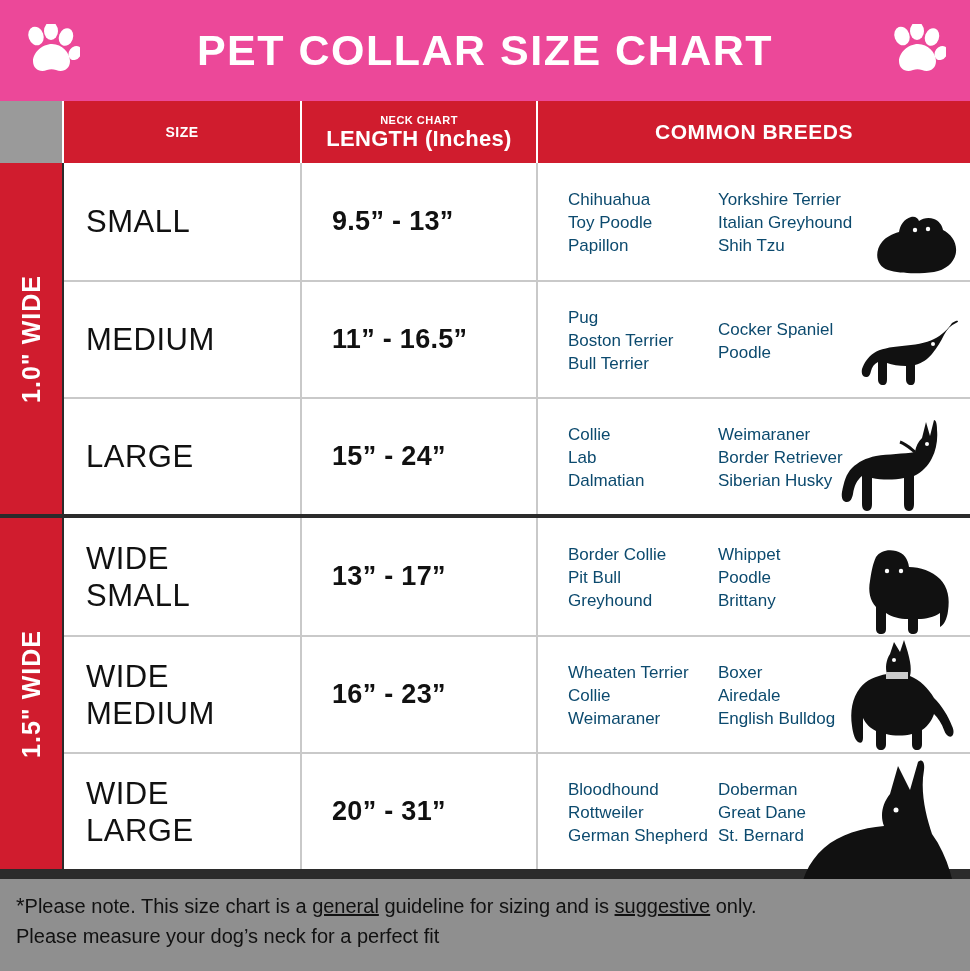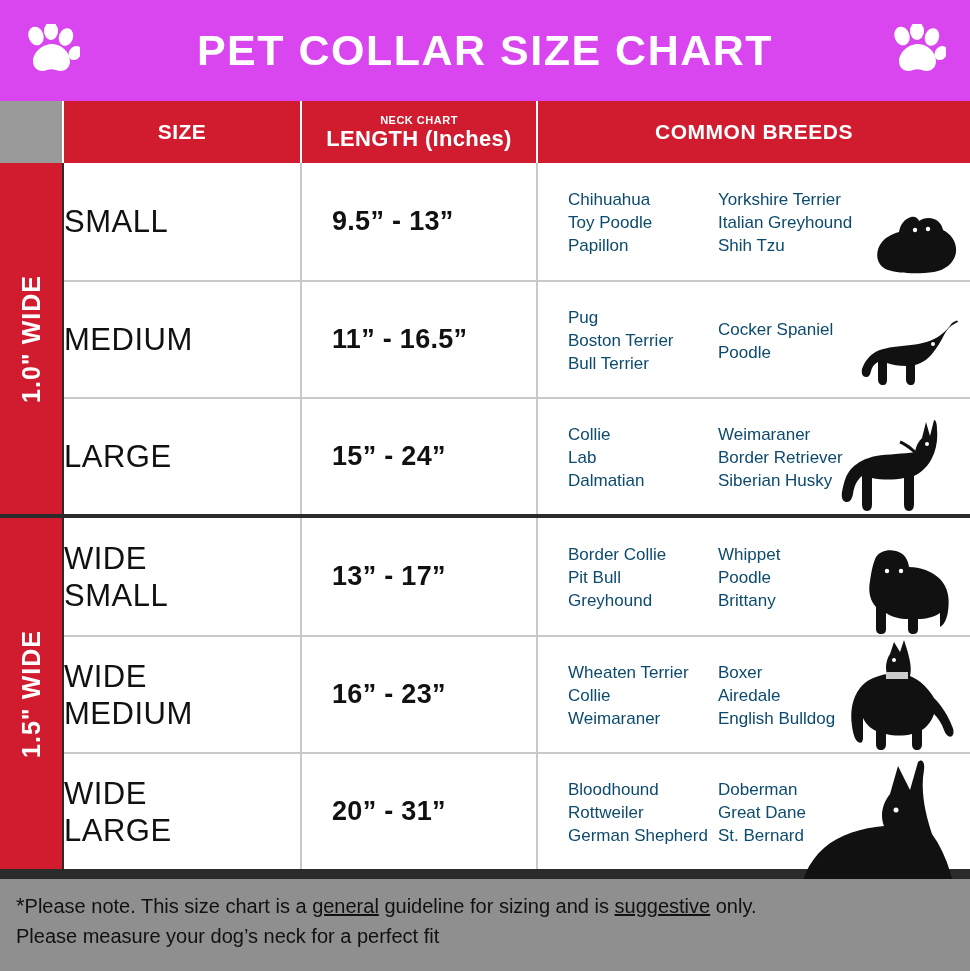--- a/index.html
+++ b/index.html
@@ -15,21 +15,21 @@
     width: 970px;
     height: 971px;
     background: #2b2b2b;
     overflow: hidden;
   }
 
   
   .header {
     position: relative;
     height: 101px;
-    background: #d946ef;
+    background: #ec4899;
     display: flex;
     align-items: center;
     justify-content: center;
   }
   .header-title {
     color: #ffffff;
     font-size: 43px;
     font-weight: bold;
     letter-spacing: 1.5px;
     text-align: center;
@@ -63,21 +63,21 @@
     background: #d01c2e;
     color: #ffffff;
     display: flex;
     flex-direction: column;
     align-items: center;
     justify-content: center;
     font-weight: bold;
     border-left: 2px solid #ffffff;
     box-sizing: border-box;
   }
-  .th-size { flex: 0 0 238px; font-size: 21px; letter-spacing: 0.5px; }
+  .th-size { flex: 0 0 238px; font-size: 14px; letter-spacing: 0.5px; }
   .th-length { flex: 0 0 236px; }
   .th-length .small-label {
     font-size: 11px;
     letter-spacing: 0.5px;
     line-height: 12px;
     margin-bottom: 1px;
   }
   .th-length .big-label {
     font-size: 22px;
     letter-spacing: 0.3px;
@@ -114,20 +114,21 @@
   .row {
     display: flex;
     height: 117px;
     box-sizing: border-box;
   }
   .row + .row { border-top: 2px solid #c9c9c9; }
   .cell-size {
     flex: 0 0 236px;
     display: flex;
     align-items: center;
+    padding-left: 22px;
     box-sizing: border-box;
     font-size: 31px;
     color: #111111;
     letter-spacing: 0.5px;
     line-height: 37px;
   }
   .cell-length {
     flex: 0 0 236px;
     display: flex;
     align-items: center;

